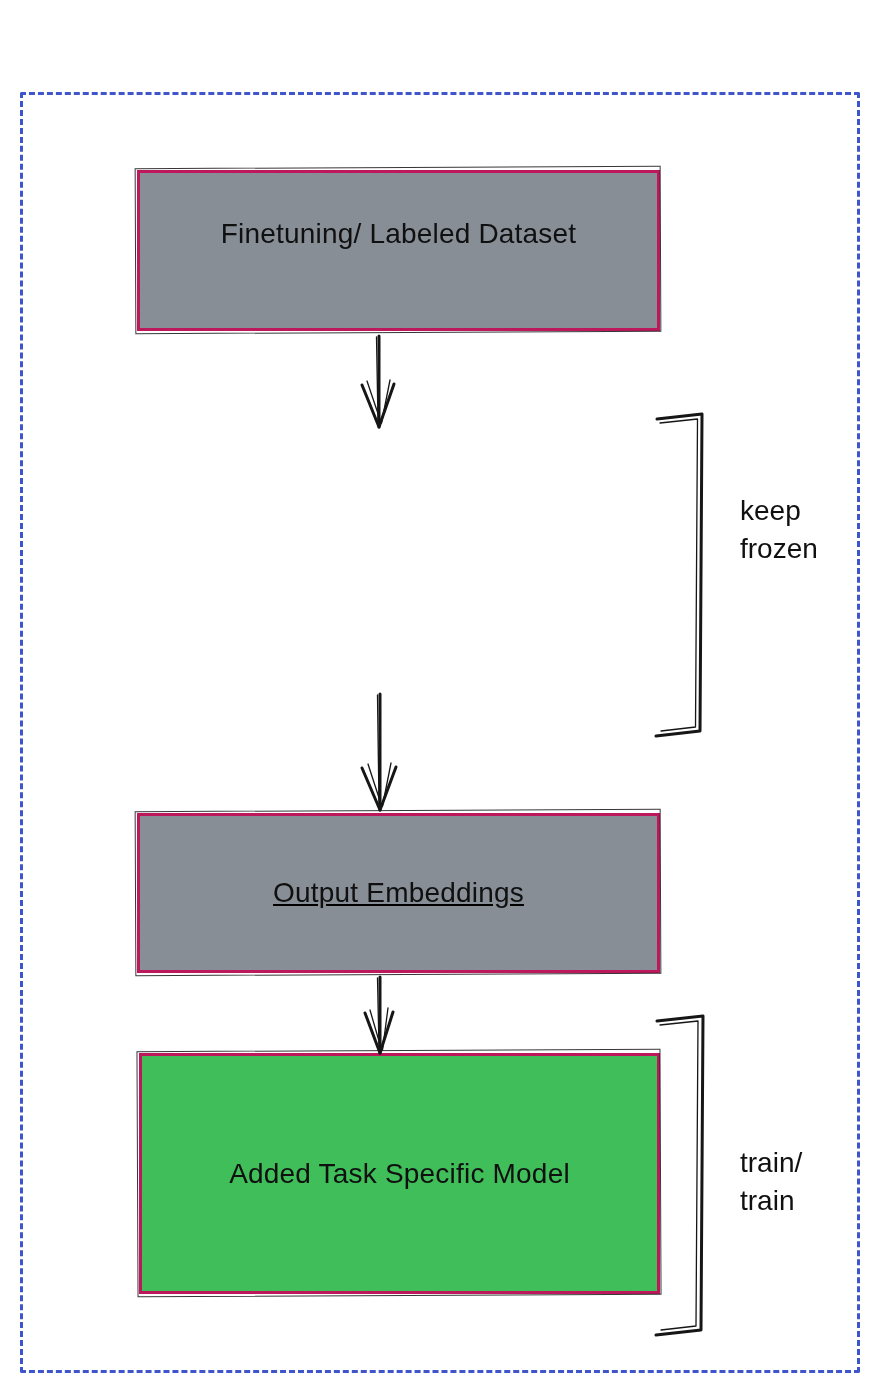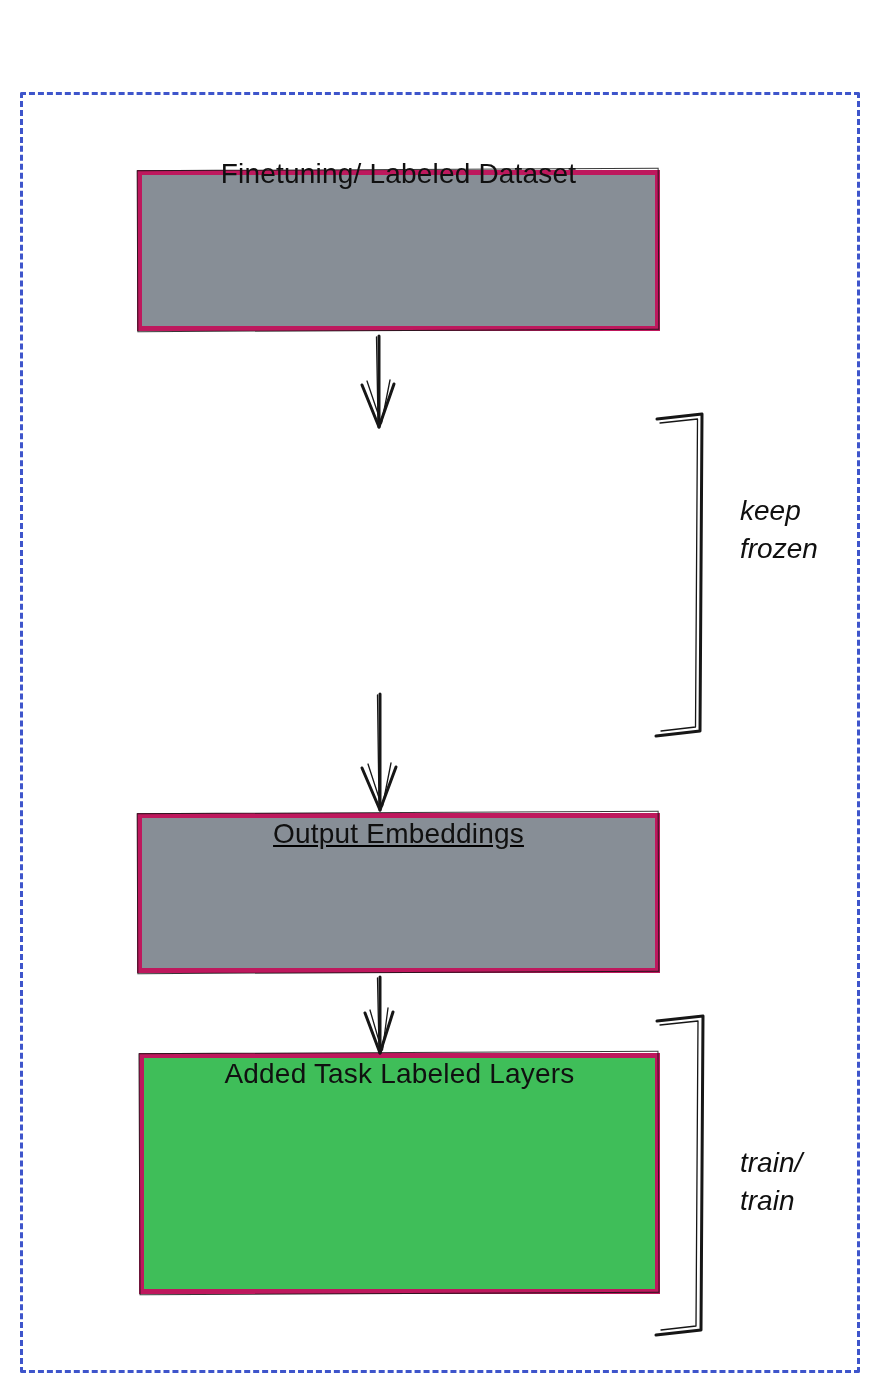--- a/index.html
+++ b/index.html
@@ -31,22 +31,23 @@
     height: 1281px;
     box-sizing: border-box;
     border: 3px dashed #3e55cb;
     border-radius: 2px;
   }
   .box {
     position: absolute;
     left: 137px;
     width: 523px;
     box-sizing: border-box;
-    border: 5px solid #be185d;
+    border: 3px solid #be185d;
     display: flex;
+    align-items: center;
     justify-content: center;
   }
   
   .box::after {
     content: "";
     position: absolute;
     inset: -6px -4px -5px -5px;
     border: 1.6px solid rgba(20,20,20,0.85);
     transform: rotate(-0.25deg);
     pointer-events: none;
@@ -60,21 +61,20 @@
     color: #101010;
     letter-spacing: 0.2px;
     white-space: nowrap;
   }
   .box-1 .box-label { transform: translateY(-17px); }
   .annotation {
     position: absolute;
     font-size: 28px;
     line-height: 38px;
     color: #101010;
-    font-style: italic;
   }
   .annotation span { display: block; }
   .ann-keep-frozen { left: 740px; top: 492px; }
   .ann-train-update { left: 740px; top: 1144px; }
   .overlay {
     position: absolute;
     left: 0; top: 0;
     width: 880px; height: 1393px;
     pointer-events: none;
   }
@@ -98,21 +98,21 @@
   <div class="box box-1" style="background-color: rgb(135, 142, 150);">
     <span class="box-label">Finetuning/ Labeled Dataset</span>
   </div>
 
 
   <div class="box box-3" style="background-color: rgb(135, 142, 150);">
     <span class="box-label">Output Embeddings</span>
   </div>
 
   <div class="box box-4" style="background-color: rgb(63, 190, 89);">
-    <span class="box-label">Added Task Labeled Layers</span>
+    <span class="box-label">Added Task Specific Model</span>
   </div>
 
   <svg class="overlay" width="880" height="1393" viewBox="0 0 880 1393" aria-hidden="true">
 
     <g>
       <path d="M379 336 L379 427"></path>
       <path class="thin" d="M376.5 337 L378 422"></path>
       <path d="M362 385 L379 427 L394 384"></path>
       <path class="thin" d="M367 381 L380.5 421"></path>
       <path class="thin" d="M390 380 L381.5 423"></path>

